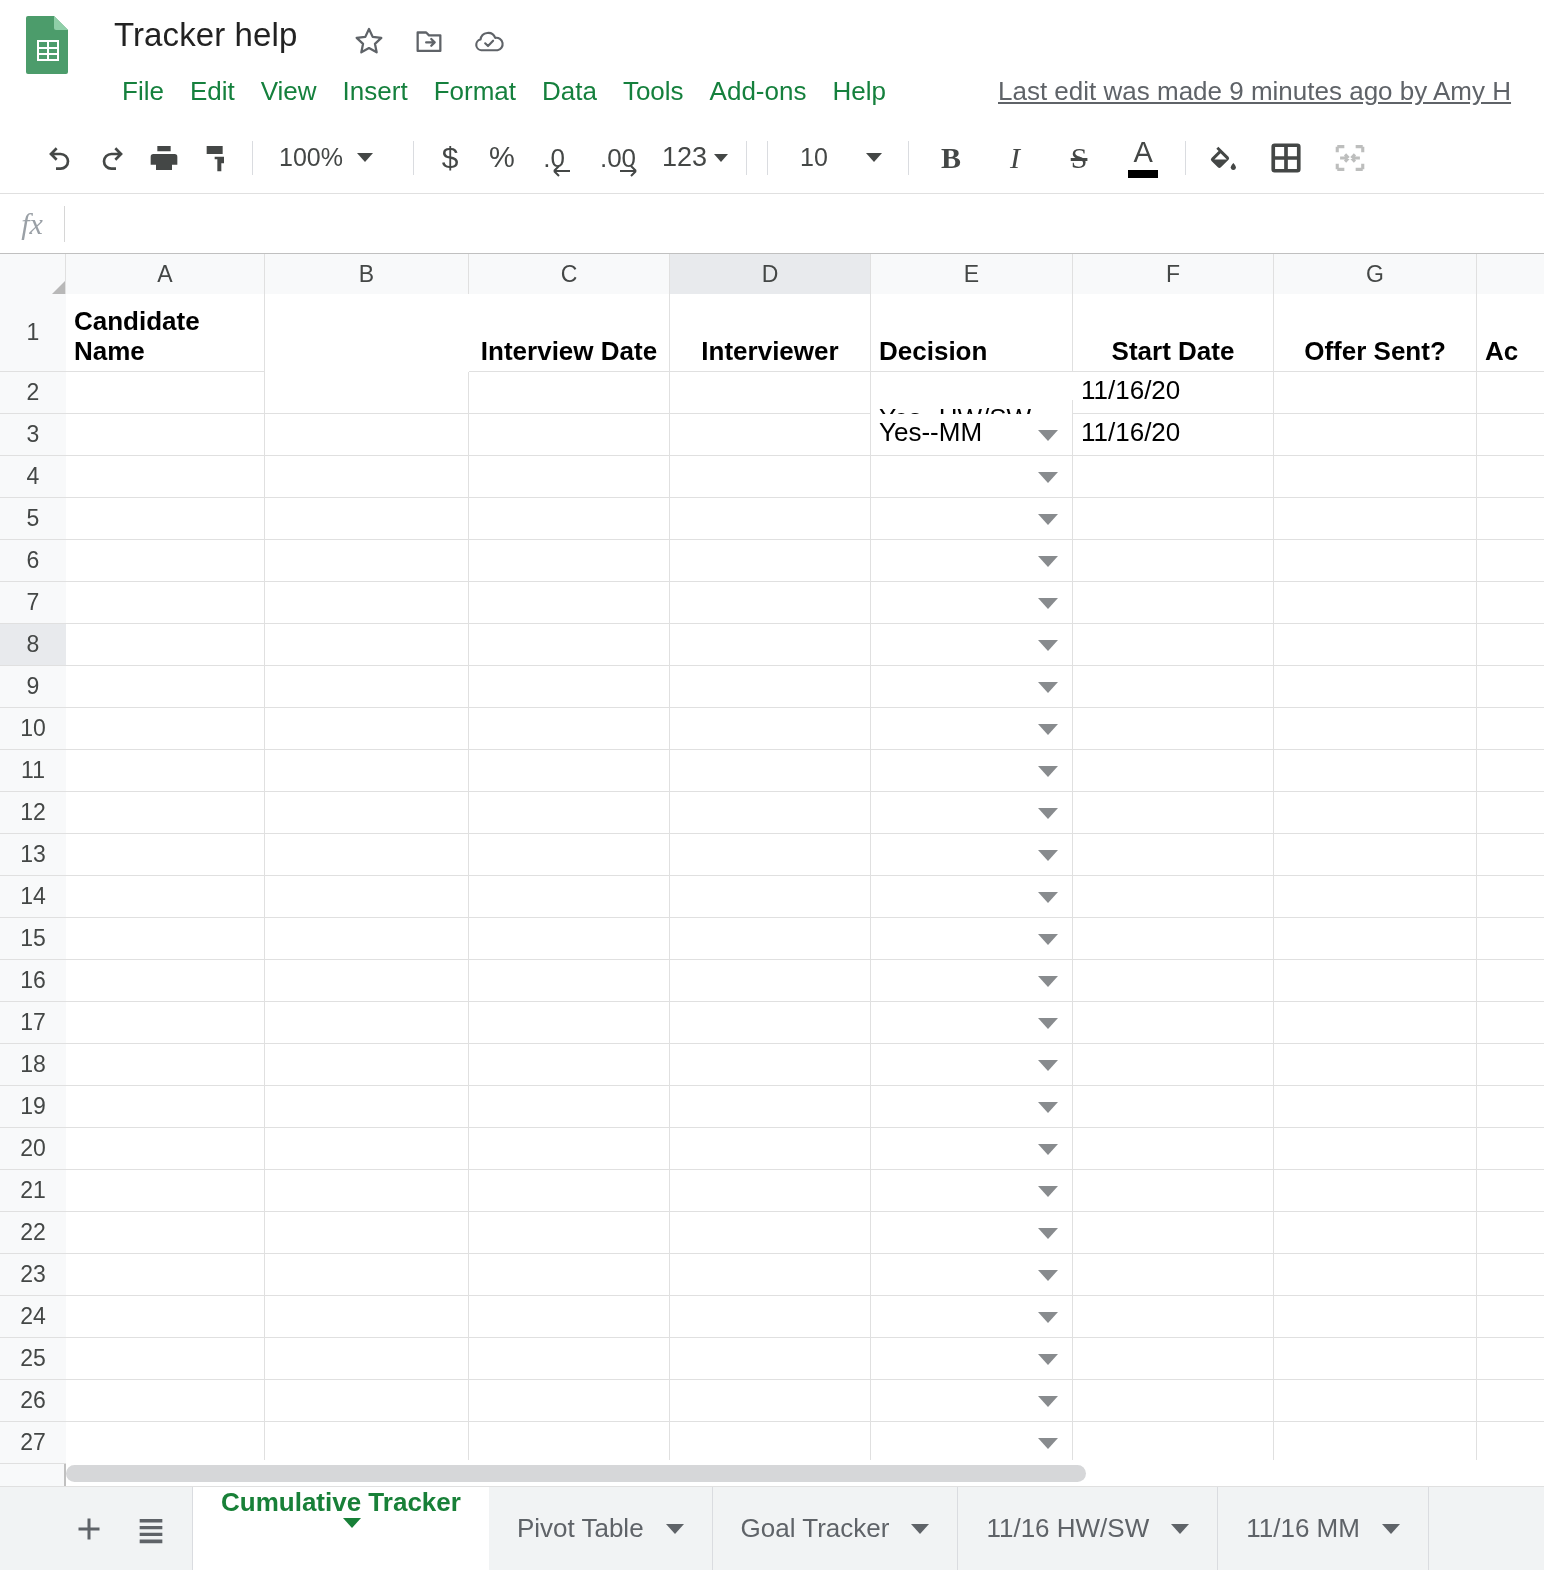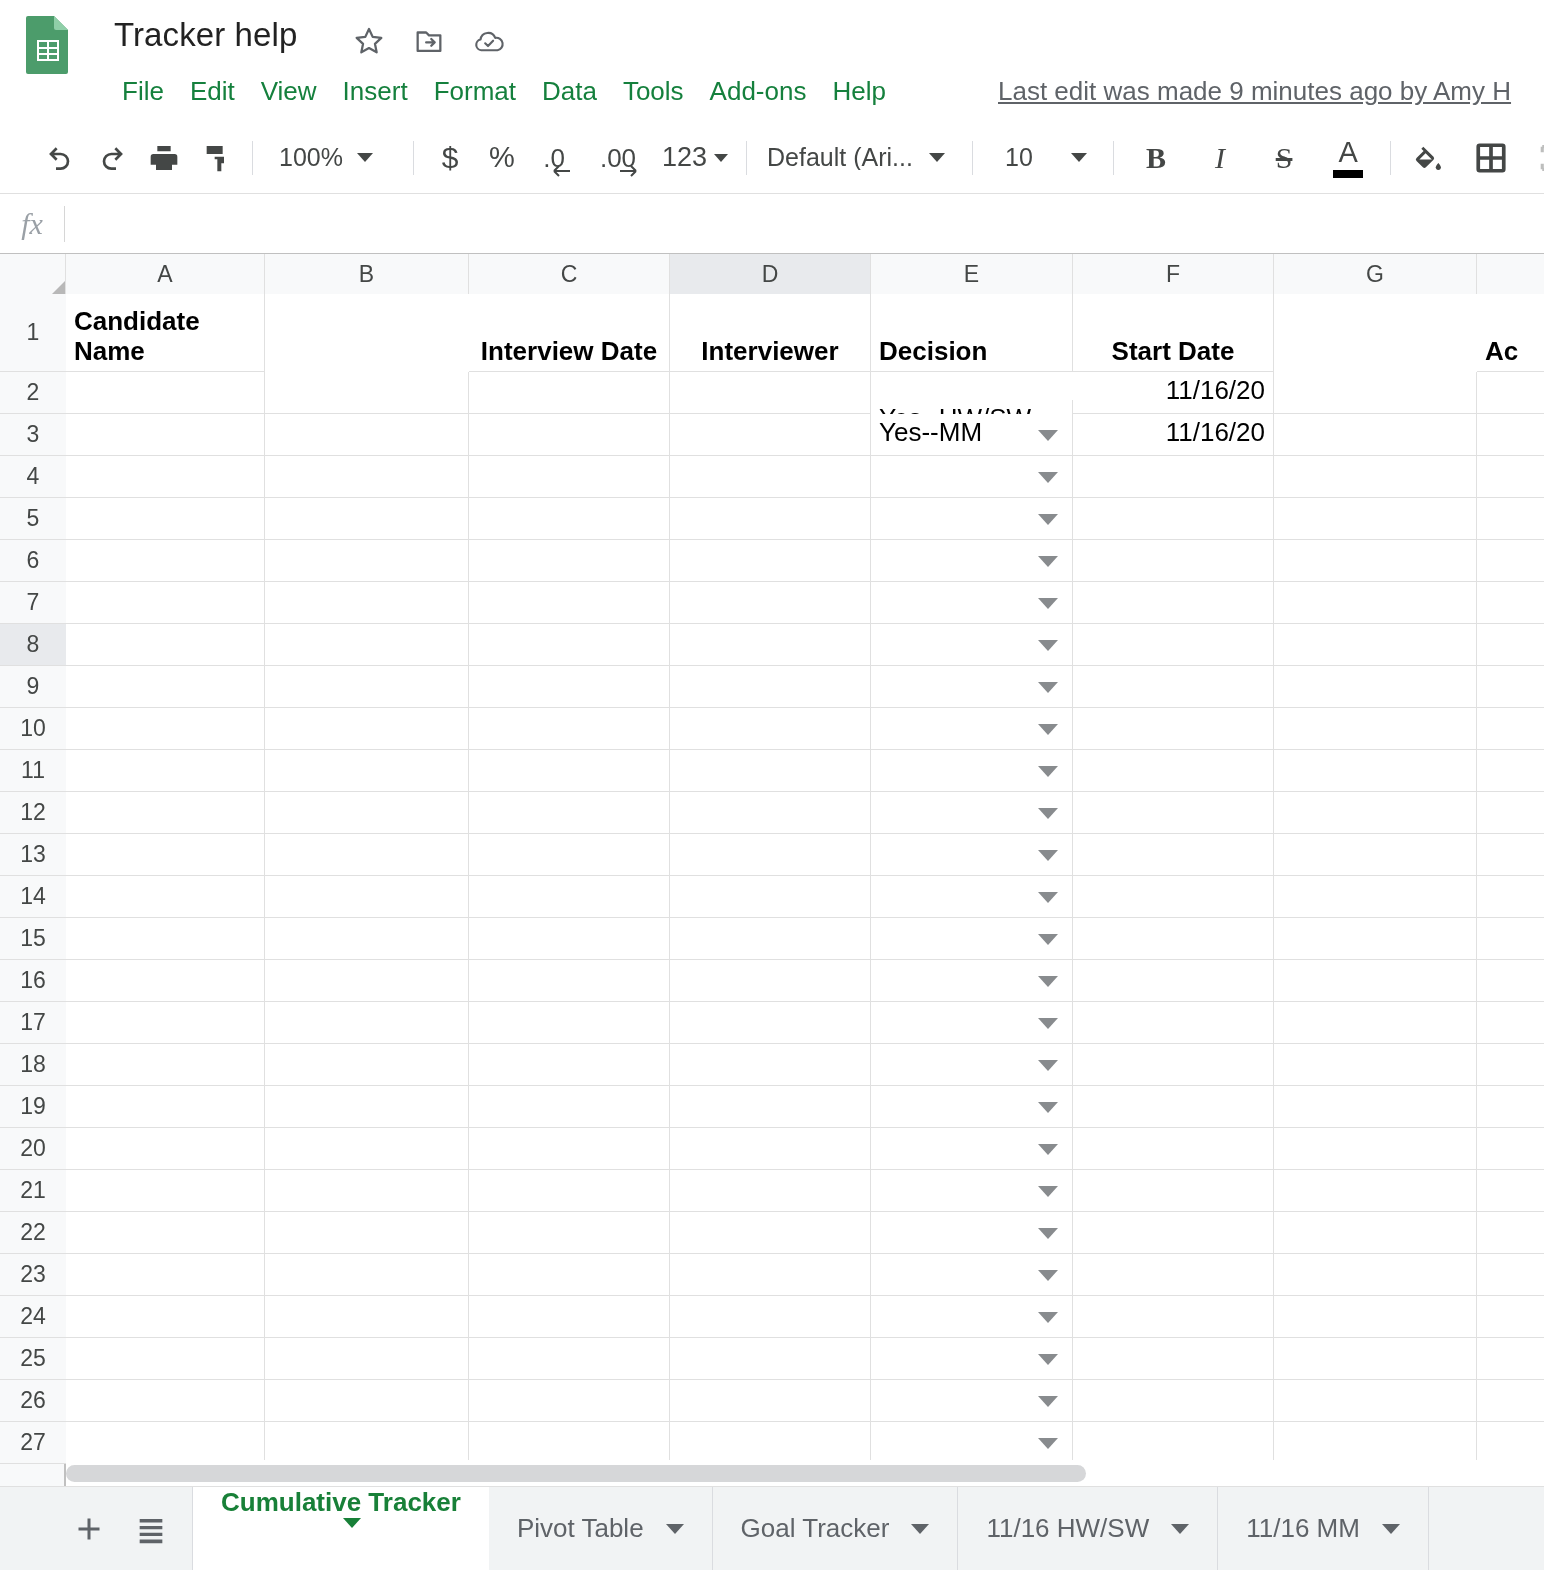--- a/index.html
+++ b/index.html
@@ -155,21 +155,21 @@
   .cell-txt {
     position: absolute; left: 0; right: 0; bottom: 0;
     padding: 0 8px; font-size: 26px; color: #000;
     line-height: 1.18; white-space: nowrap;
   }
   .hdr .cell-txt {
     font-weight: bold; text-align: center; white-space: normal;
     bottom: 4px; overflow: visible;
   }
   .hdr.left .cell-txt { text-align: left; }
-  .val-right { text-align: right; }
+  .val-right { }
   .val-left { text-align: left; }
   .dd-arrow {
     position: absolute; right: 14px; top: 50%; margin-top: -5px;
     width: 0; height: 0;
     border-left: 10px solid transparent; border-right: 10px solid transparent;
     border-top: 11px solid #888b8e; cursor: pointer;
   }
   #selbox {
     position: absolute; border: 3px solid #1a73e8; background: transparent;
     pointer-events: none;
@@ -323,24 +323,20 @@
         <path d="M2 7h16m0 0l-5-5M18 7l-5 5" fill="none" stroke="#444746" stroke-width="2"></path>
       </svg>
   </div>
   <div class="tb-dd" style="margin-left:10px">
     <span class="tb-text" style="font-size:27px">123</span>
     <span class="caret small"></span>
   </div>
 
   <div class="tb-sep"></div>
 
-  <div class="tb-dd" id="tb-font">
-    <span class="tb-text">Default (Ari...</span>
-    <span class="caret" style="margin-left:16px"></span>
-  </div>
 
   <div class="tb-sep"></div>
 
   <div class="tb-dd" id="tb-fontsize">
     <span class="tb-text">10</span>
     <span class="caret" style="margin-left:38px"></span>
   </div>
 
   <div class="tb-sep"></div>
 
@@ -441,20 +437,23 @@
       </div>
       <div class="cell hdr" style="left: 604px; top: 0px; width: 201px; height: 78px;">
         <div class="cell-txt">Interviewer</div>
       </div>
       <div class="cell hdr left" style="left: 805px; top: 0px; width: 202px; height: 78px;">
         <div class="cell-txt">Decision</div>
       </div>
       <div class="cell hdr" style="left: 1007px; top: 0px; width: 201px; height: 78px;">
         <div class="cell-txt">Start Date</div>
       </div>
+      <div class="cell hdr" style="left: 1208px; top: 0px; width: 203px; height: 78px;">
+        <div class="cell-txt">Offer Sent?</div>
+      </div>
       <div class="cell hdr left" style="left: 1411px; top: 0px; width: 201px; height: 78px;">
         <div class="cell-txt">Ac</div>
       </div>
       <div class="cell" style="left: 0px; top: 78px; width: 199px; height: 42px;"></div>
       <div class="cell" style="left: 199px; top: 78px; width: 204px; height: 42px;"></div>
       <div class="cell" style="left: 403px; top: 78px; width: 201px; height: 42px;"></div>
       <div class="cell" style="left: 604px; top: 78px; width: 201px; height: 42px;"></div>
       <div class="cell" style="left: 805px; top: 78px; width: 202px; height: 42px; margin-top: 28px;">
         <div class="cell-txt val-left" style="bottom: 7px;">Yes--HW/SW</div>
         <div class="dd-arrow"></div>

